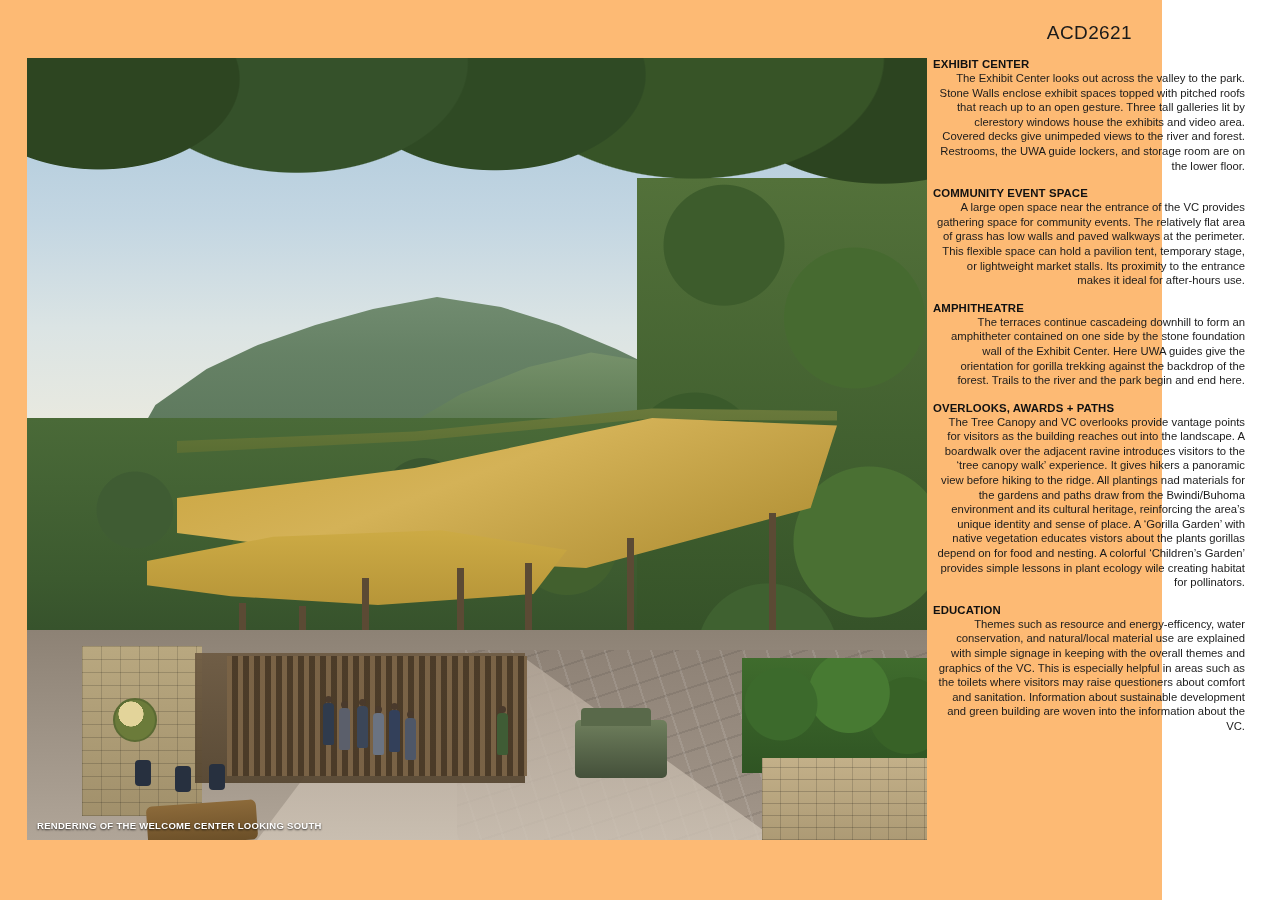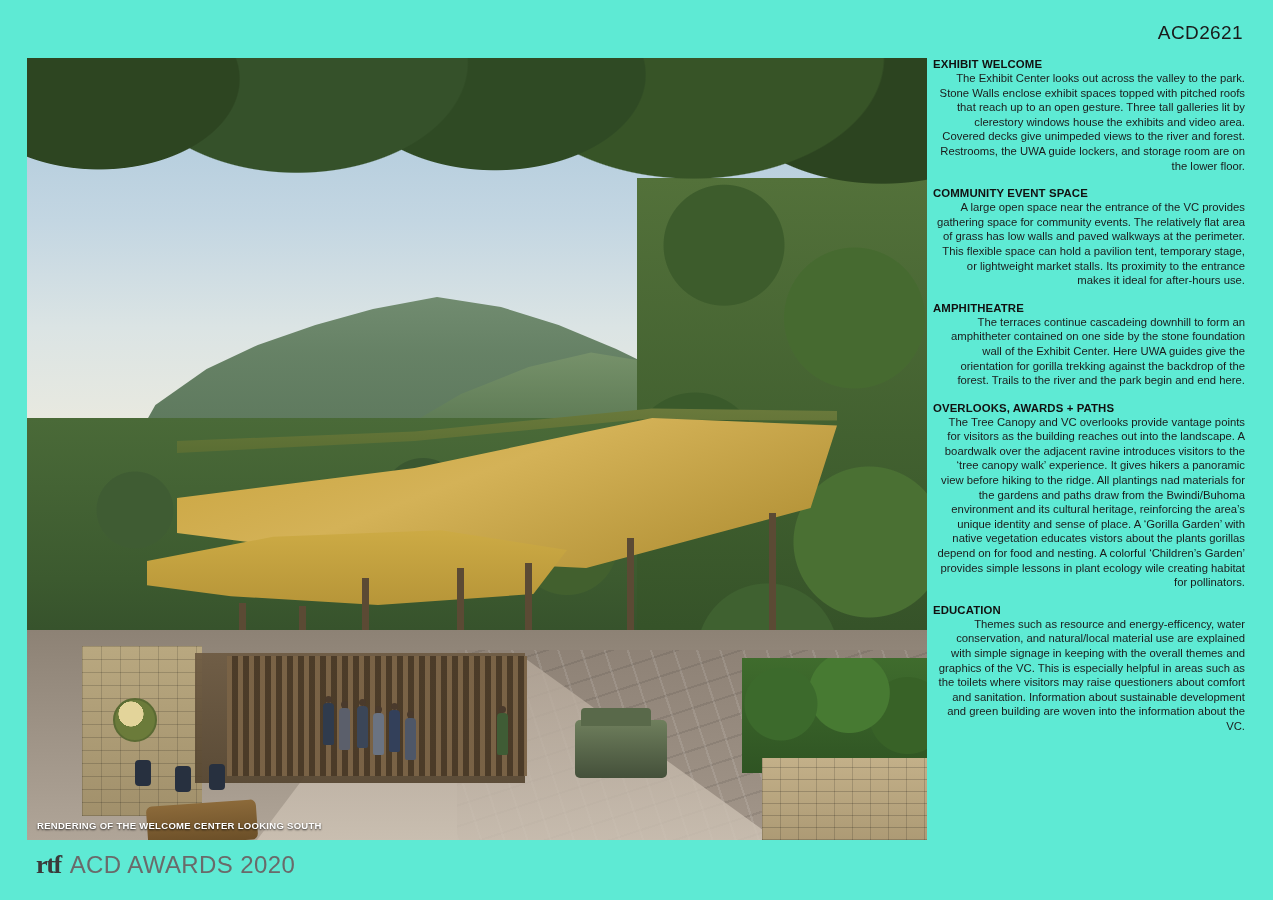--- a/index.html
+++ b/index.html
@@ -11,23 +11,23 @@
     width: 1273px;
     height: 900px;
     font-family: "Liberation Sans", sans-serif;
     color: #1a1a1a;
     position: relative;
     overflow: hidden;
   }
   .page {
     position: absolute;
     left: 0; top: 0;
-    width: 1273px;
+    width: 1162px;
     height: 900px;
-    background: #5eead4;
+    background: #fdba74;
   }
   
   .doc-id {
     position: absolute;
     right: 30px;
     top: 22px;
     font-size: 19px;
     letter-spacing: 0.4px;
     color: #1a1a1a;
     font-family: "Liberation Sans", sans-serif;
@@ -397,21 +397,21 @@
     <div class="figure" style="left:362px; top:652px; background:#33405a;"></div>
     <div class="figure" style="left:378px; top:660px; background:#4e5768;"></div>
     <div class="figure" style="left:470px; top:655px; background:#3f5c35;"></div>
 
     <div class="render-caption">RENDERING OF THE WELCOME CENTER LOOKING SOUTH</div>
   </div>
 
   <div class="text-col">
 
     <div class="sec">
-      <h3>EXHIBIT WELCOME</h3>
+      <h3>EXHIBIT CENTER</h3>
       <p>The Exhibit Center looks out across the valley to the park. Stone Walls enclose exhibit spaces topped with pitched roofs that reach up to an open gesture. Three tall galleries lit by clerestory windows house the exhibits and video area. Covered decks give unimpeded views to the river and forest.  Restrooms, the UWA guide lockers, and storage room are on the lower floor.</p>
     </div>
 
     <div class="sec">
       <h3>COMMUNITY EVENT SPACE</h3>
       <p>A large open space near the entrance of the VC provides gathering space for community events. The relatively flat area of grass has low walls and paved walkways at the perimeter.  This flexible space can hold a pavilion tent, temporary stage, or lightweight market stalls. Its proximity to the entrance makes it ideal for after-hours use.</p>
     </div>
 
     <div class="sec">
       <h3>AMPHITHEATRE</h3>
@@ -423,18 +423,14 @@
       <p>The Tree Canopy and VC overlooks provide vantage points for visitors as the building reaches out into the landscape. A boardwalk over the adjacent ravine introduces visitors to the ‘tree canopy walk’ experience.  It gives hikers a panoramic view before hiking to the ridge.  All plantings nad materials for the gardens and paths draw from the Bwindi/Buhoma environment and its cultural heritage, reinforcing the area’s unique identity and sense of place. A ‘Gorilla Garden’ with native vegetation educates vistors about the plants gorillas depend on for food and nesting.  A colorful ‘Children’s Garden’ provides simple lessons in plant ecology wile creating habitat for pollinators.</p>
     </div>
 
     <div class="sec">
       <h3>EDUCATION</h3>
       <p>Themes such as resource and energy-efficency, water conservation, and natural/local material use are explained with simple signage in keeping with the overall themes and graphics of the VC. This is especially helpful in areas such as the toilets where visitors may raise questioners about comfort and sanitation.  Information about sustainable development and green building are woven into the information about the VC.</p>
     </div>
 
   </div>
 
-  <div class="footer">
-    <span class="rtf-mark">rtf</span>
-    <span class="footer-title">ACD AWARDS 2020</span>
-  </div>
 
 </div>
 
 </body></html>

